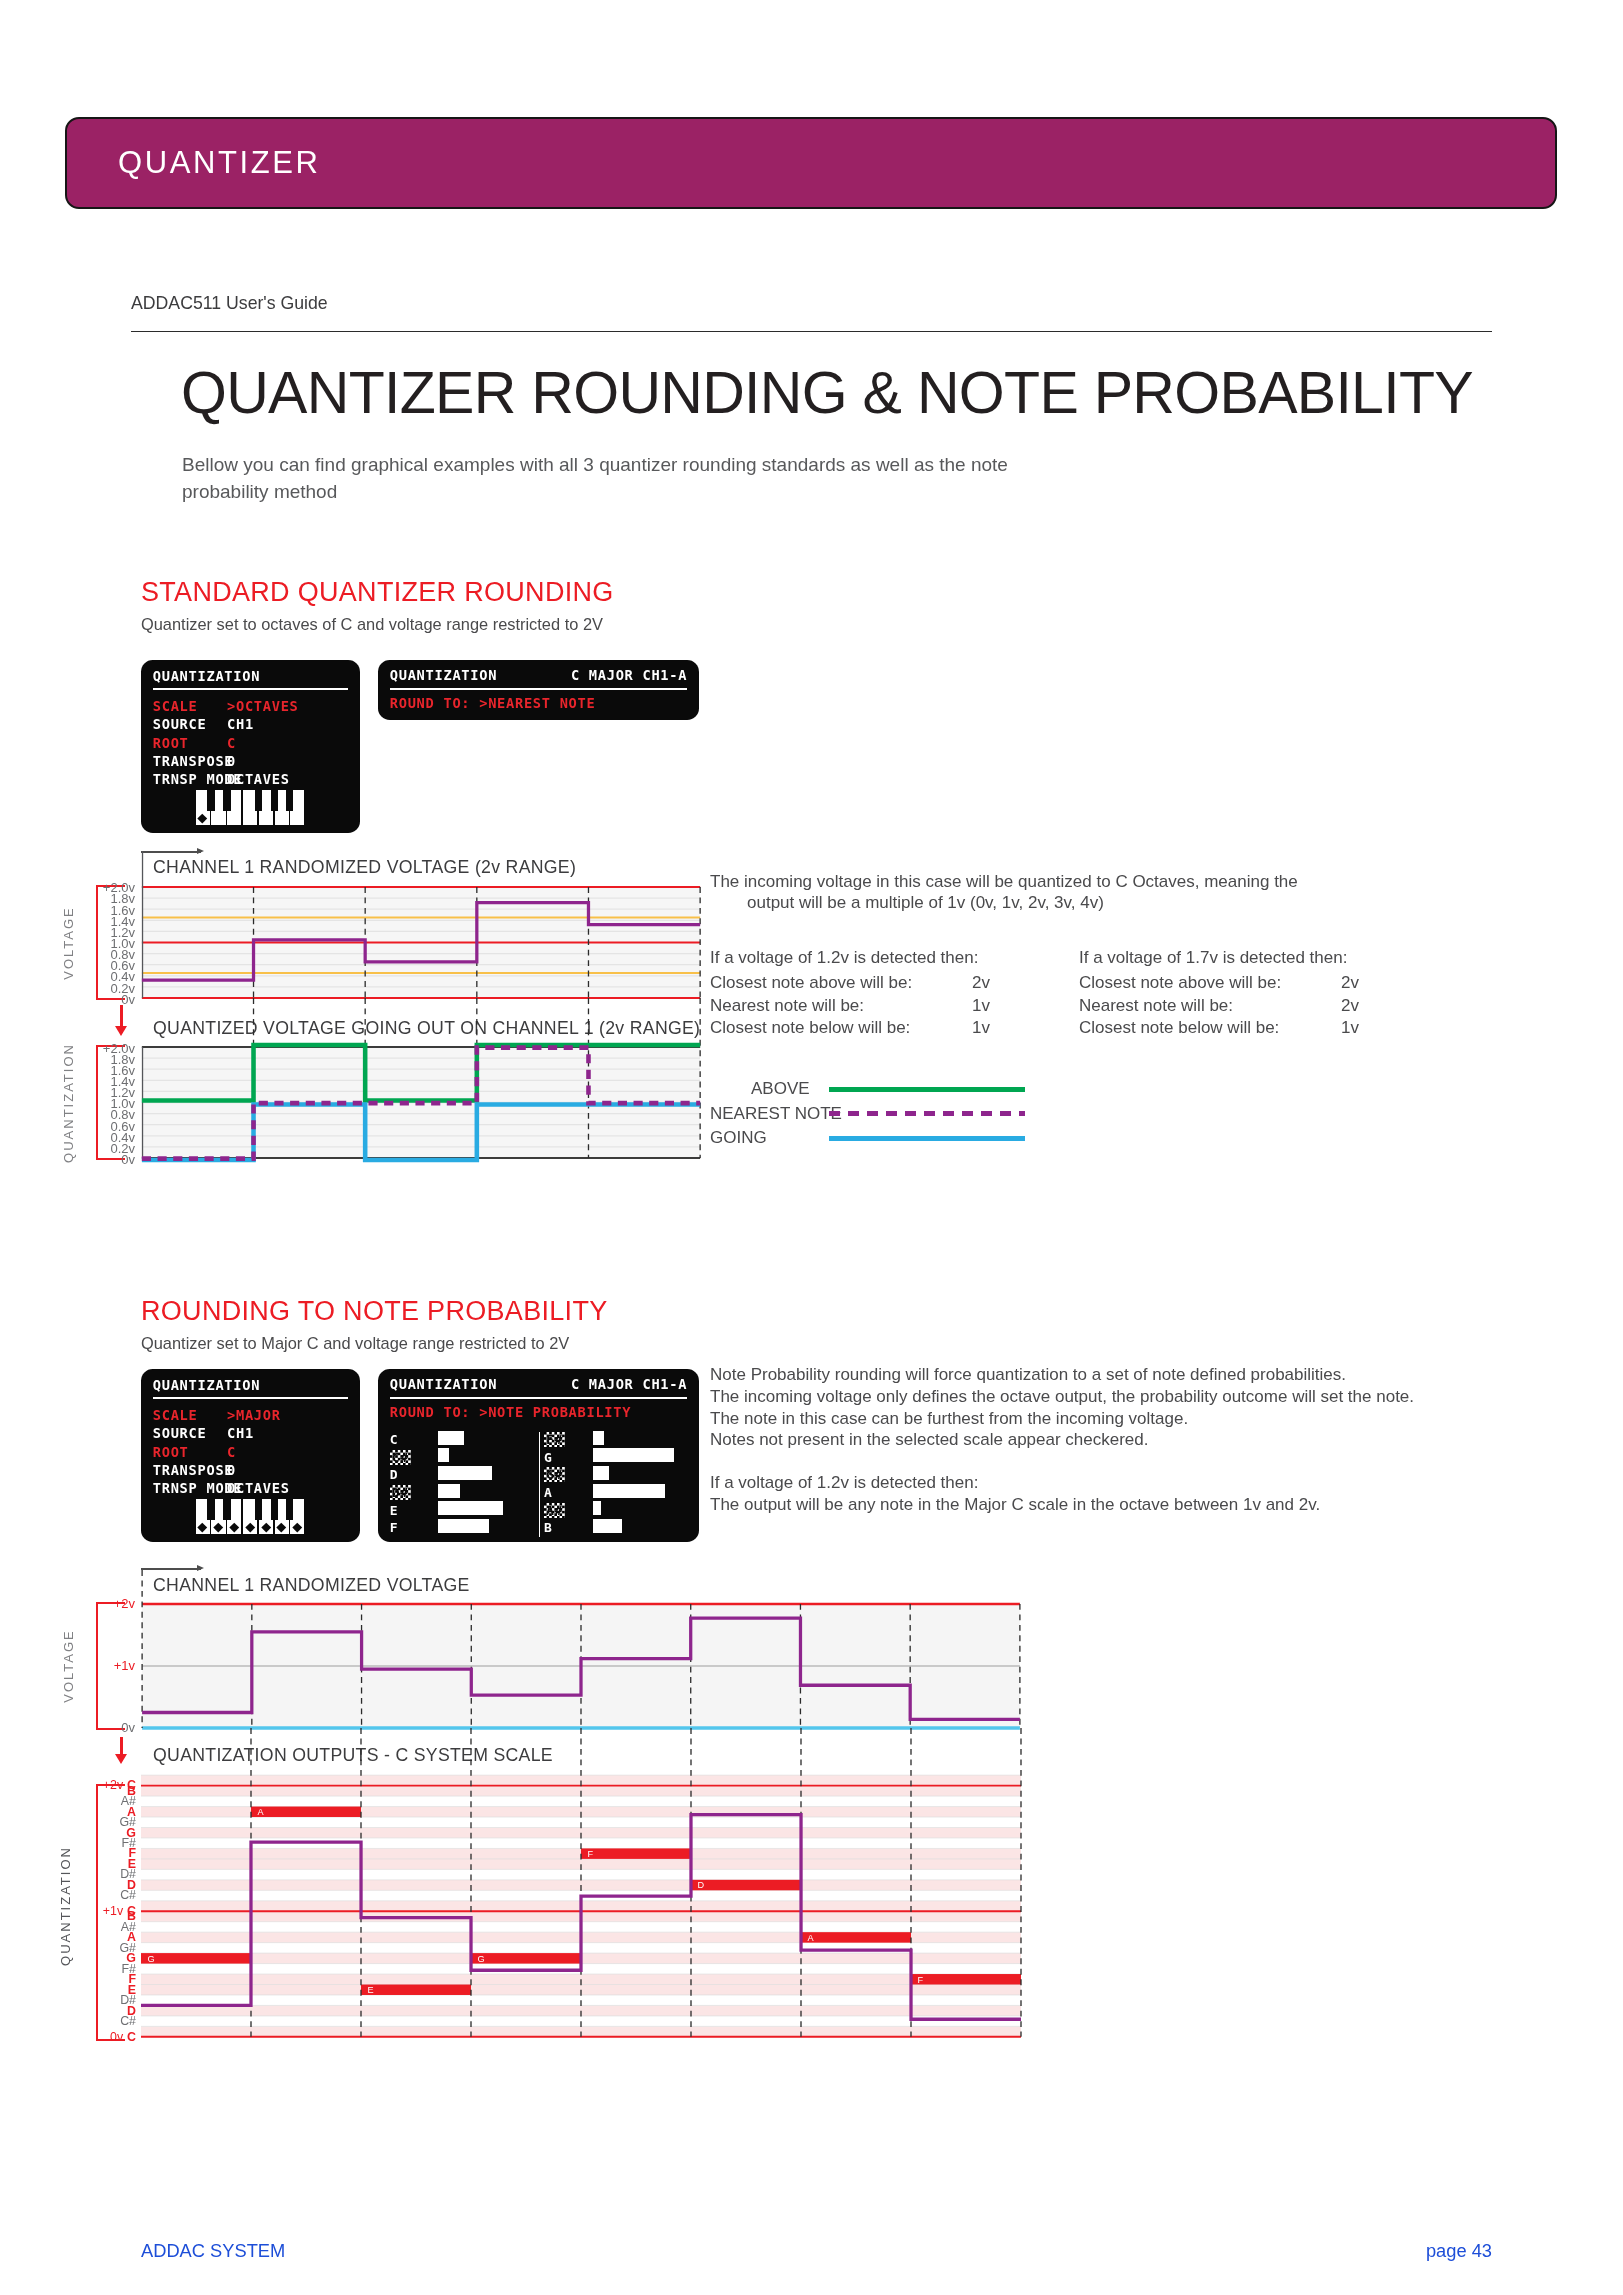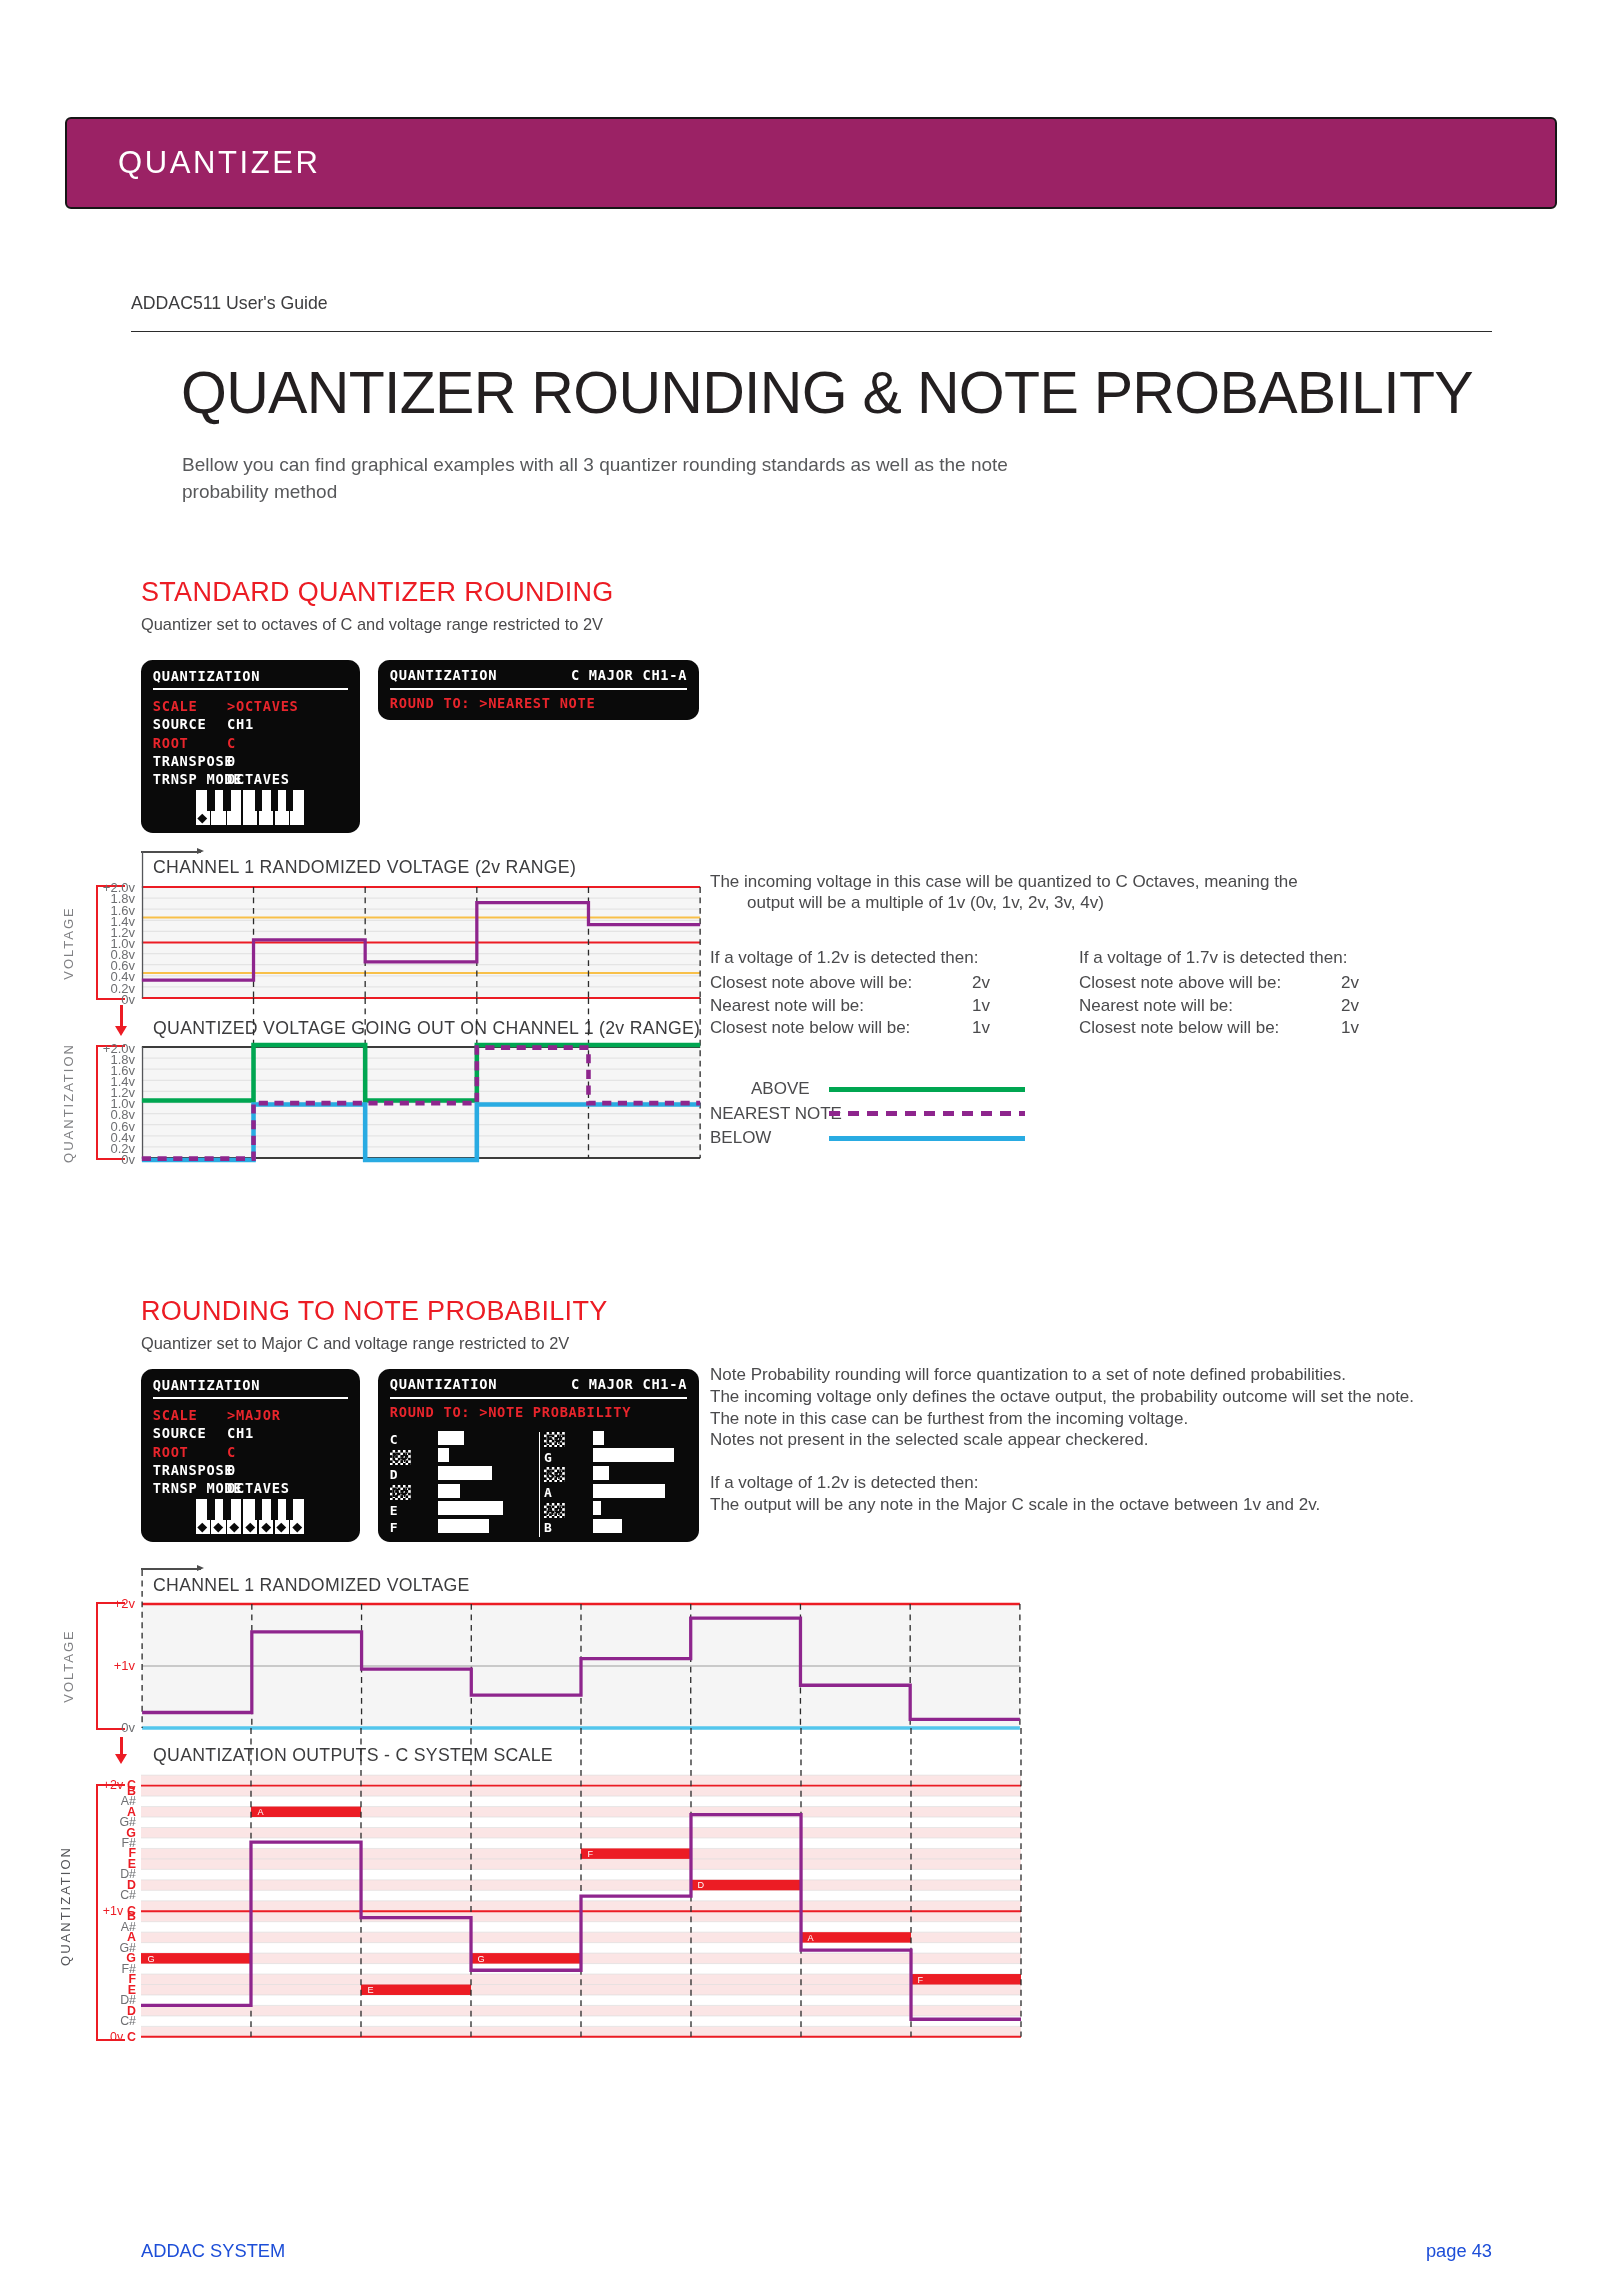--- a/index.html
+++ b/index.html
@@ -1,20 +1,20 @@
 <!DOCTYPE html>
 <html style="font-size:10.5px"><head>
 <meta charset="utf-8">
 <style>
   html,body{margin:0;padding:0;background:#fff;}
   .page{position:relative;width:1623px;height:2295px;background:#fff;overflow:hidden;
         font-family:"Liberation Sans",sans-serif;color:#231F20;}
   
   .hbar{position:absolute;left:65px;top:117px;width:1492px;height:92px;background:#9B2265;
-        border:2px solid #161616;border-radius:6px;box-sizing:border-box;}
+        border:2px solid #161616;border-radius:14px;box-sizing:border-box;}
   .hbar-label{position:absolute;left:51px;top:26px;font-size:31px;color:#fff;letter-spacing:2.6px;}
   .doc-title{position:absolute;left:131px;top:293px;font-size:17.7px;color:#3C3C3E;}
   .hr{position:absolute;left:131px;top:331px;width:1361px;height:1.3px;background:#2B2B2B;}
   .big-title{position:absolute;left:181px;top:359px;font-size:59px;color:#231F20;letter-spacing:-0.7px;white-space:nowrap;}
   .sub{position:absolute;left:182px;font-size:19px;color:#58595B;}
   
   .sec-h{position:absolute;left:141px;font-size:27px;color:#EC1C24;letter-spacing:0.3px;white-space:nowrap;}
   .sec-s{position:absolute;left:141px;font-size:16.4px;color:#4A4A4C;white-space:nowrap;}
   
   .lcd{position:absolute;background:#0A0A0A;border-radius:11.8px;color:#fff;
@@ -205,21 +205,21 @@
       <div class="txt" style="left: 1079px; top: 996px;">Nearest note will be:</div>
       <div class="txt" style="left: 1341px; top: 996px;">2v</div>
       <div class="txt" style="left: 1079px; top: 1018px;">Closest note below will be:</div>
       <div class="txt" style="left: 1341px; top: 1018px;">1v</div>
     </div>
   <div id="legend">
       <div class="legend-label" style="left: 710px; top: 1079px; margin-left: 41px;">ABOVE</div>
       <div class="legend-line" style="left: 829px; top: 1087px; width: 196px; background: rgb(0, 166, 81);"></div>
       <div class="legend-label" style="left: 710px; top: 1104px;">NEAREST NOTE</div>
       <div class="legend-line" style="left: 829px; top: 1111px; width: 196px; background: repeating-linear-gradient(90deg, rgb(142, 37, 141) 0px, rgb(142, 37, 141) 11px, transparent 11px, transparent 19px);"></div>
-      <div class="legend-label" style="left: 710px; top: 1128px;">BELOW</div>
+      <div class="legend-label" style="left: 710px; top: 1128px;">GOING</div>
       <div class="legend-line" style="left: 829px; top: 1136px; width: 196px; background: rgb(41, 171, 226);"></div>
     </div>
 
   <div class="sec-h" style="top:1296px">ROUNDING TO NOTE PROBABILITY</div>
   <div class="sec-s" style="top:1334px">Quantizer set to Major C and voltage range restricted to 2V</div>
 
   <div class="lcd" id="lcd-s2a" style="left:141px;top:1369px;width:219px;height:173px">
     <div class="t" style="left:11.8px;top:7.9px">QUANTIZATION</div>
     <div class="ul"></div>
   <div class="t lcdred" style="left: 11.8px; top: 38px;">SCALE</div>

